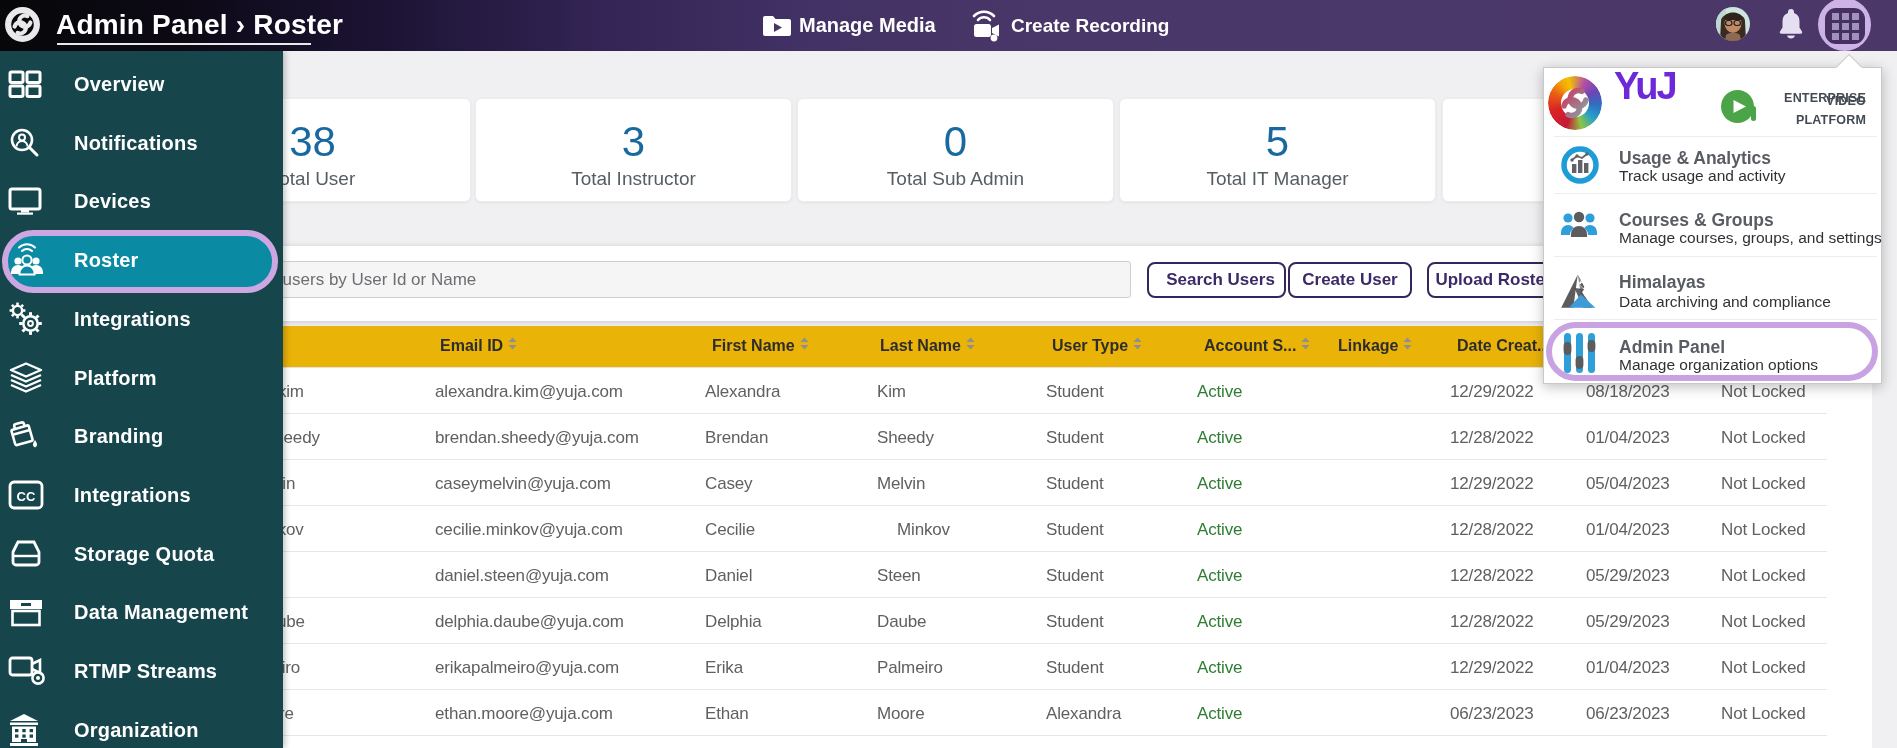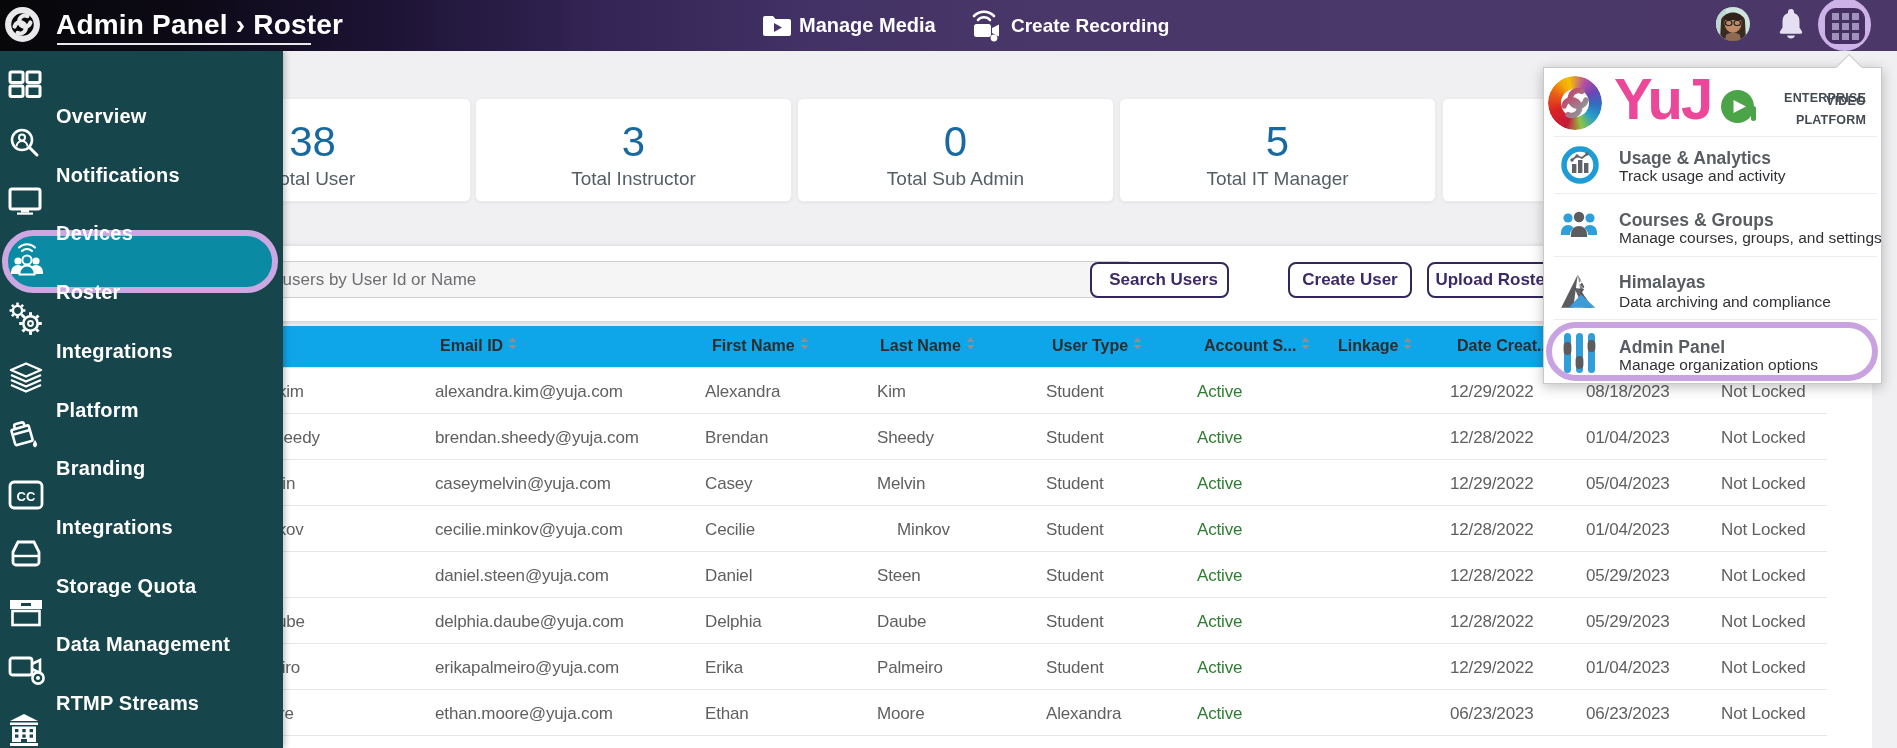--- a/index.html
+++ b/index.html
@@ -12,37 +12,37 @@
   #topbar { position:absolute; left:0; top:0; width:1897px; height:51px;
     background:linear-gradient(90deg,#070709 0px,#0c0915 180px,#1c1333 380px,#332455 600px,#423164 800px,#4a3769 1050px,#4b3869 1897px);
     z-index:30; }
   #tb-title { position:absolute; left:56px; top:9px; color:#fff; font-size:28px; font-weight:bold; letter-spacing:.2px; }
   #tb-underline { position:absolute; left:57px; top:43px; width:254px; height:2px; background:#e8e8ee; }
   .tb-item { position:absolute; top:0; height:51px; display:flex; align-items:center; color:#fff; font-size:20px; font-weight:bold; }
 
   
   #sidebar { position:absolute; left:0; top:51px; width:283px; height:697px; background:#16454c; z-index:20; box-shadow:2px 0 6px rgba(0,0,0,.25); }
   .sb-item { position:absolute; left:0; width:283px; height:58px; color:#fff; }
-  .sb-item .lbl { position:absolute; left:56px; top:50%; transform:translateY(-50%); font-size:20px; font-weight:bold; letter-spacing:.2px;margin-top:32px; }
+  .sb-item .lbl { position:absolute; left:74px; top:50%; transform:translateY(-50%); font-size:20px; font-weight:bold; letter-spacing:.2px; }
   .sb-item svg { position:absolute; left:8px; top:50%; transform:translateY(-50%); }
   #roster-pill { position:absolute; left:2px; top:179px; width:276px; height:63px; background:#0a8ba3; border:6px solid #cda7e2; border-radius:32px; }
 
   
   .card { position:absolute; top:98px; width:317px; height:104px; background:#fff; border-radius:6px; border:1px solid #ececec; box-shadow:0 1px 3px rgba(0,0,0,.06); text-align:center; }
   .card .num { margin-top:19px; font-size:42px; color:#17699f; }
   .card .cl { margin-top:2px; font-size:19px; color:#555e63; }
 
   
   #searchpanel { position:absolute; left:0; top:246px; width:1872px; height:75px; background:#fff; box-shadow:0 -2px 4px rgba(0,0,0,.05), 0 2px 5px rgba(0,0,0,.12); }
   #search-input { position:absolute; left:211px; top:15px; width:920px; height:37px; background:#f5f5f6; border:1px solid #cfcfd2; border-radius:3px; color:#6e6e72; font-size:17px; line-height:35px; padding-left:12px; }
   .btn { position:absolute; top:16px; height:36px; background:#fff; border:2px solid #34265c; border-radius:8px; color:#3c2a68; font-size:17px; font-weight:bold; text-align:center; line-height:32px; }
 
   
   #table { position:absolute; left:0; top:326px; width:1872px; height:422px; background:#fff; }
-  #thead { position:absolute; left:0; top:0; width:1872px; height:42px; background:#0ea5e9; border-bottom:1px solid #e3e3e6; }
+  #thead { position:absolute; left:0; top:0; width:1872px; height:42px; background:#eab308; border-bottom:1px solid #e3e3e6; }
   .th { position:absolute; top:11px; font-size:16px; font-weight:bold; color:#2d2d2d; white-space:nowrap; }
   .sorter { display:inline-block; margin-left:5px; vertical-align:1px; }
   .row { position:absolute; left:0; width:1872px; height:46px; }
   .row .bline { position:absolute; left:0; bottom:0; width:1827px; height:1px; background:#e7e7ea; }
   .cell { position:absolute; top:14px; font-size:17px; color:#606060; white-space:nowrap; letter-spacing:-0.15px; }
   .green { color:#2e7d32; }
 
   
   #dropdown { position:absolute; left:1543px; top:67px; width:339px; height:317px; background:#fff; border:1px solid #c9c9c9; box-shadow:0 3px 12px rgba(0,0,0,.25); z-index:40; }
   #dd-notch { position:absolute; left:1835px; top:52px; width:29px; height:16px; overflow:hidden; z-index:41; }
@@ -73,21 +73,21 @@
       <div class="num">5</div>
       <div class="cl">Total IT Manager</div>
     </div>
   <div class="card" style="left:1442px;">
       <div class="num">&nbsp;</div>
       <div class="cl">&nbsp;</div>
     </div>
 
   <div id="searchpanel">
     <div id="search-input">Search users by User Id or Name</div>
-    <div class="btn" style="left:1090px; width:139px;padding-left:8px;">Search Users</div>
+    <div class="btn" style="left:1147px; width:139px;padding-left:8px;">Search Users</div>
     <div class="btn" style="left:1288px; width:124px;text-align:center;">Create User</div>
     <div class="btn" style="left:1427px; width:133px;">Upload Roster</div>
   </div>
 
   <div id="table">
     <div id="thead">
         <div class="th" style="left:440px;">Email ID<svg class="sorter" width="9" height="13" viewBox="0 0 9 13">
             <polygon points="4.5,0.5 8.5,5 0.5,5" fill="#8f8f93"></polygon>
             <polygon points="4.5,12.5 8.5,8 0.5,8" fill="#8f8f93"></polygon>
           </svg></div>
@@ -454,21 +454,21 @@
           <linearGradient id="ig" x1="0" y1="0" x2="1" y2="1">
             <stop offset="0" stop-color="#c2486b"></stop>
             <stop offset="1" stop-color="#8e959c"></stop>
           </linearGradient>
         </defs>
       <g stroke="url(#ig)" stroke-width="4.6" fill="none" stroke-linecap="round">
         <path d="M27.5 12.5 a6.4 6.4 0 1 0 3.4 7.2"></path>
         <path d="M16.5 31.5 a6.4 6.4 0 1 0-3.4-7.2"></path>
       </g>
     </svg>
-    <div class="abs" style="left:70px;top:-3px;font-size:58px;font-weight:bold;color:#ec4899;letter-spacing:-2px;">YuJ</div>
+    <div class="abs" style="left:70px;top:-3px;font-size:38px;font-weight:bold;color:#6d28d9;letter-spacing:-2px;">YuJ</div>
     <div class="abs" style="left:177px;top:22px;width:33px;height:33px;border-radius:50%;background:#4ba448;"></div>
     <div class="abs" style="left:207px;top:38px;width:5px;height:15px;border-radius:2.5px;background:#4ba448;"></div>
     <svg class="abs" style="left:177px;top:22px;" width="33" height="33" viewBox="0 0 33 33">
         <polygon points="12.5,10 25,16.5 12.5,23" fill="#fff"></polygon>
       </svg>
     <div class="dd-right" style="top:23px;text-align:right;">ENTERPRISE</div>
     <div class="dd-right" style="top:26px;">VIDEO</div>
     <div class="dd-right" style="top:45px;">PLATFORM</div>
     <div class="dd-div" style="top:68px;"></div>
 

